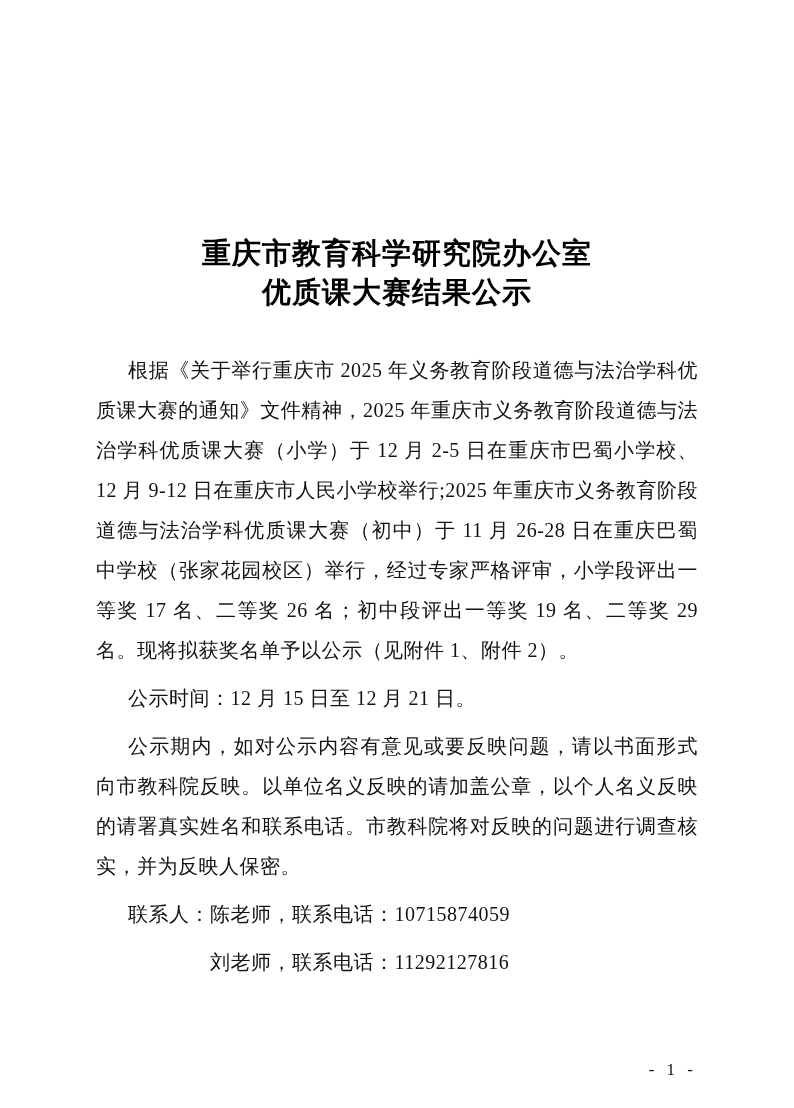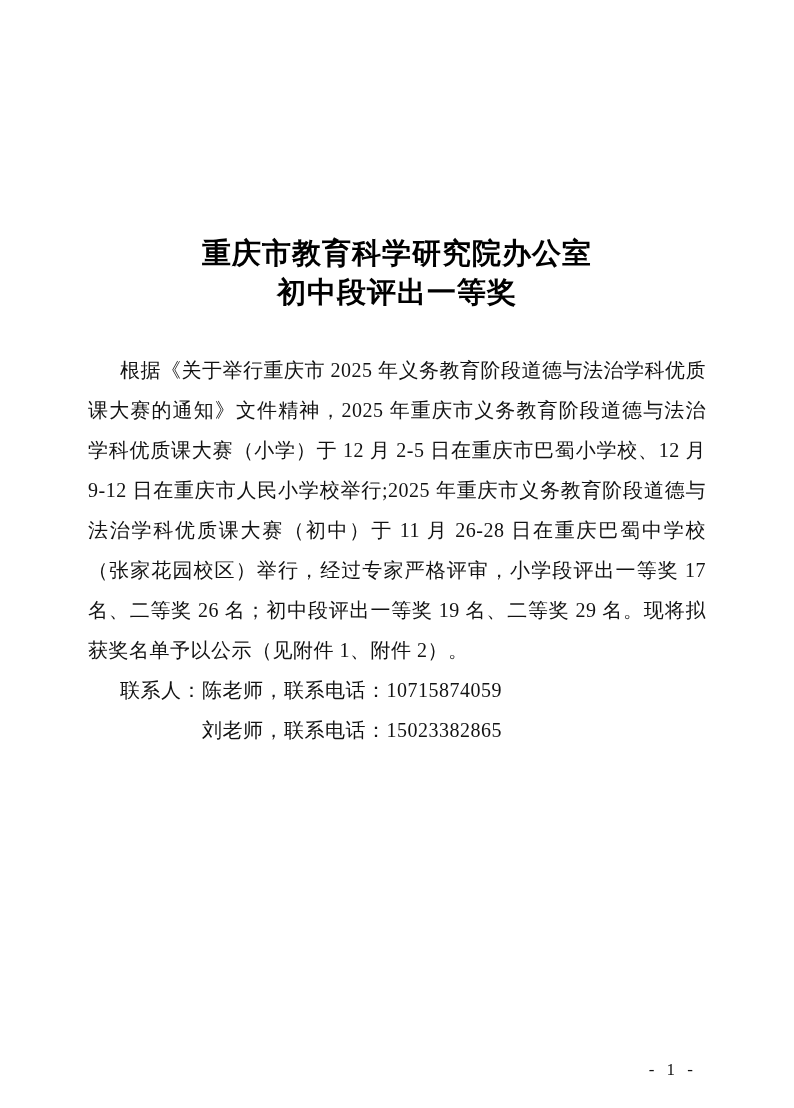--- a/index.html
+++ b/index.html
@@ -34,21 +34,21 @@
     white-space: nowrap;
   }
   .body-block {
     margin-top: 38px;
     font-size: 20px;
     line-height: 40px;
     text-align: justify;
     letter-spacing: 0.5px;
   }
   .para {
-    margin: 0;
+    margin: 8px;
     text-indent: 1.6em;
   }
   .ghost {
     visibility: hidden;
   }
   .page-number {
     position: absolute;
     right: 97px;
     bottom: 28px;
     font-size: 17px;
@@ -57,26 +57,28 @@
   }
 </style>
 </head>
 <body>
 
 <div class="page">
   <div class="content">
 
     <div class="title-block">
       <div class="title-line">重庆市教育科学研究院办公室</div>
-      <div class="title-line">初中段评出一等奖</div>
+      <div class="title-line">优质课大赛结果公示</div>
     </div>
 
     <div class="body-block">
       <p class="para">根据《关于举行重庆市 2025 年义务教育阶段道德与法治学科优质课大赛的通知》文件精神，2025 年重庆市义务教育阶段道德与法治学科优质课大赛（小学）于 12 月 2-5 日在重庆市巴蜀小学校、12 月 9-12 日在重庆市人民小学校举行;2025 年重庆市义务教育阶段道德与法治学科优质课大赛（初中）于 11 月 26-28 日在重庆巴蜀中学校（张家花园校区）举行，经过专家严格评审，小学段评出一等奖 17 名、二等奖 26 名；初中段评出一等奖 19 名、二等奖 29 名。现将拟获奖名单予以公示（见附件 1、附件 2）。</p>
+      <p class="para">公示时间：12 月 15 日至 12 月 21 日。</p>
+      <p class="para">公示期内，如对公示内容有意见或要反映问题，请以书面形式向市教科院反映。以单位名义反映的请加盖公章，以个人名义反映的请署真实姓名和联系电话。市教科院将对反映的问题进行调查核实，并为反映人保密。</p>
 
       <p class="para"><span>联系人：</span><span>陈老师，联系电话：10715874059</span></p>
-      <p class="para"><span class="ghost">联系人：</span><span>刘老师，联系电话：15023382865</span></p>
+      <p class="para"><span class="ghost">联系人：</span><span>刘老师，联系电话：11292127816</span></p>
     </div>
 
   </div>
 
   <div class="page-number">- 1 -</div>
 </div>
 
 </body></html>

